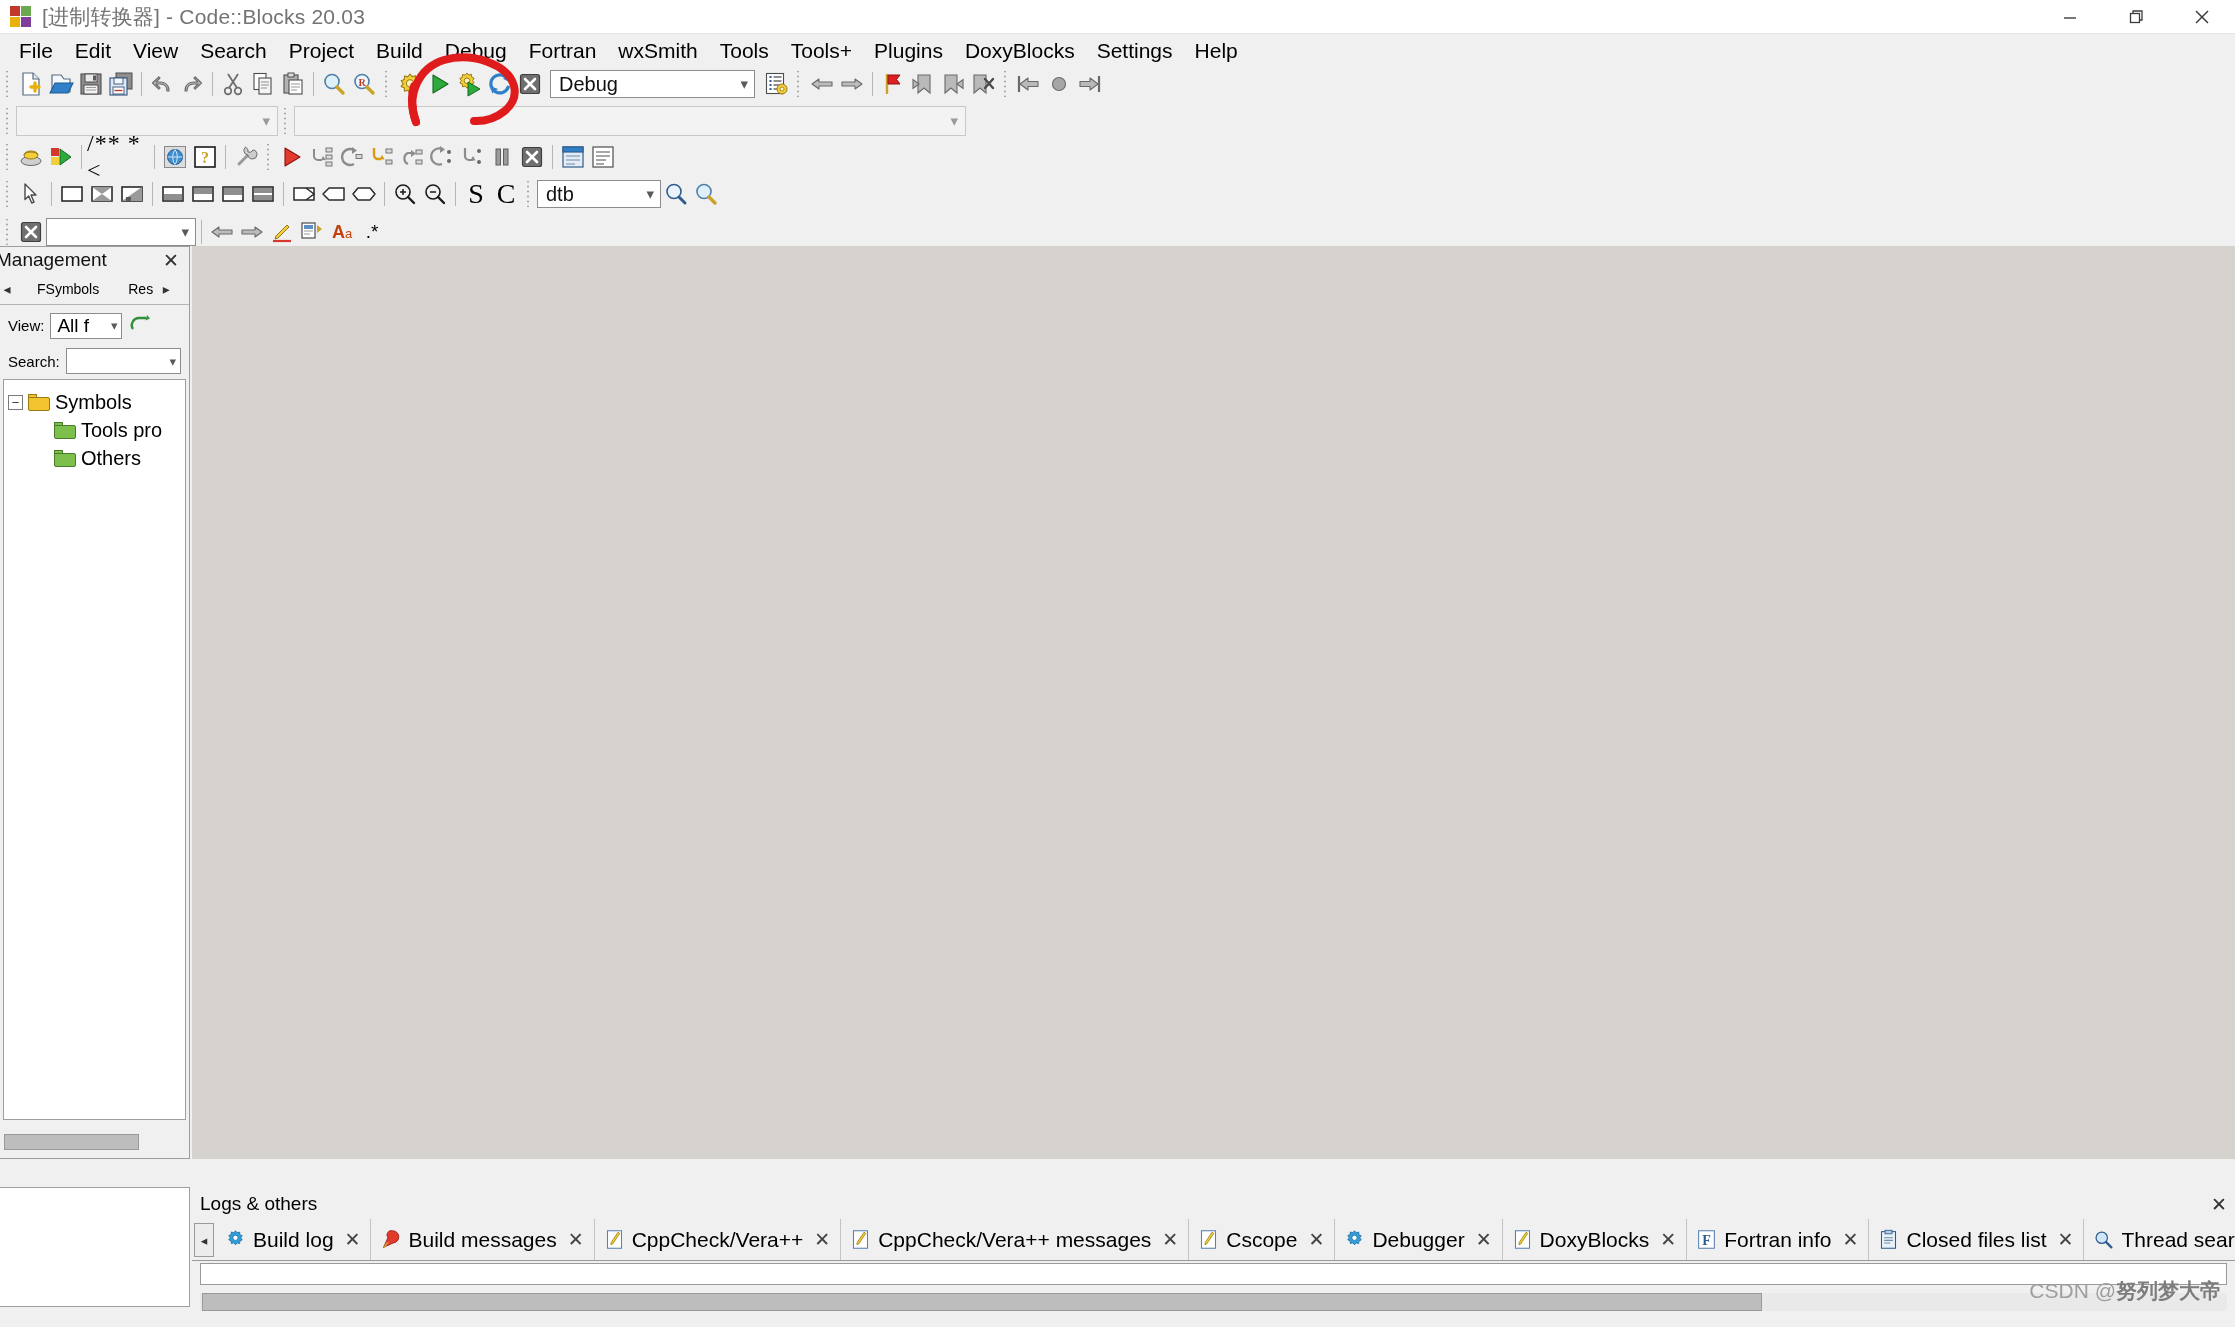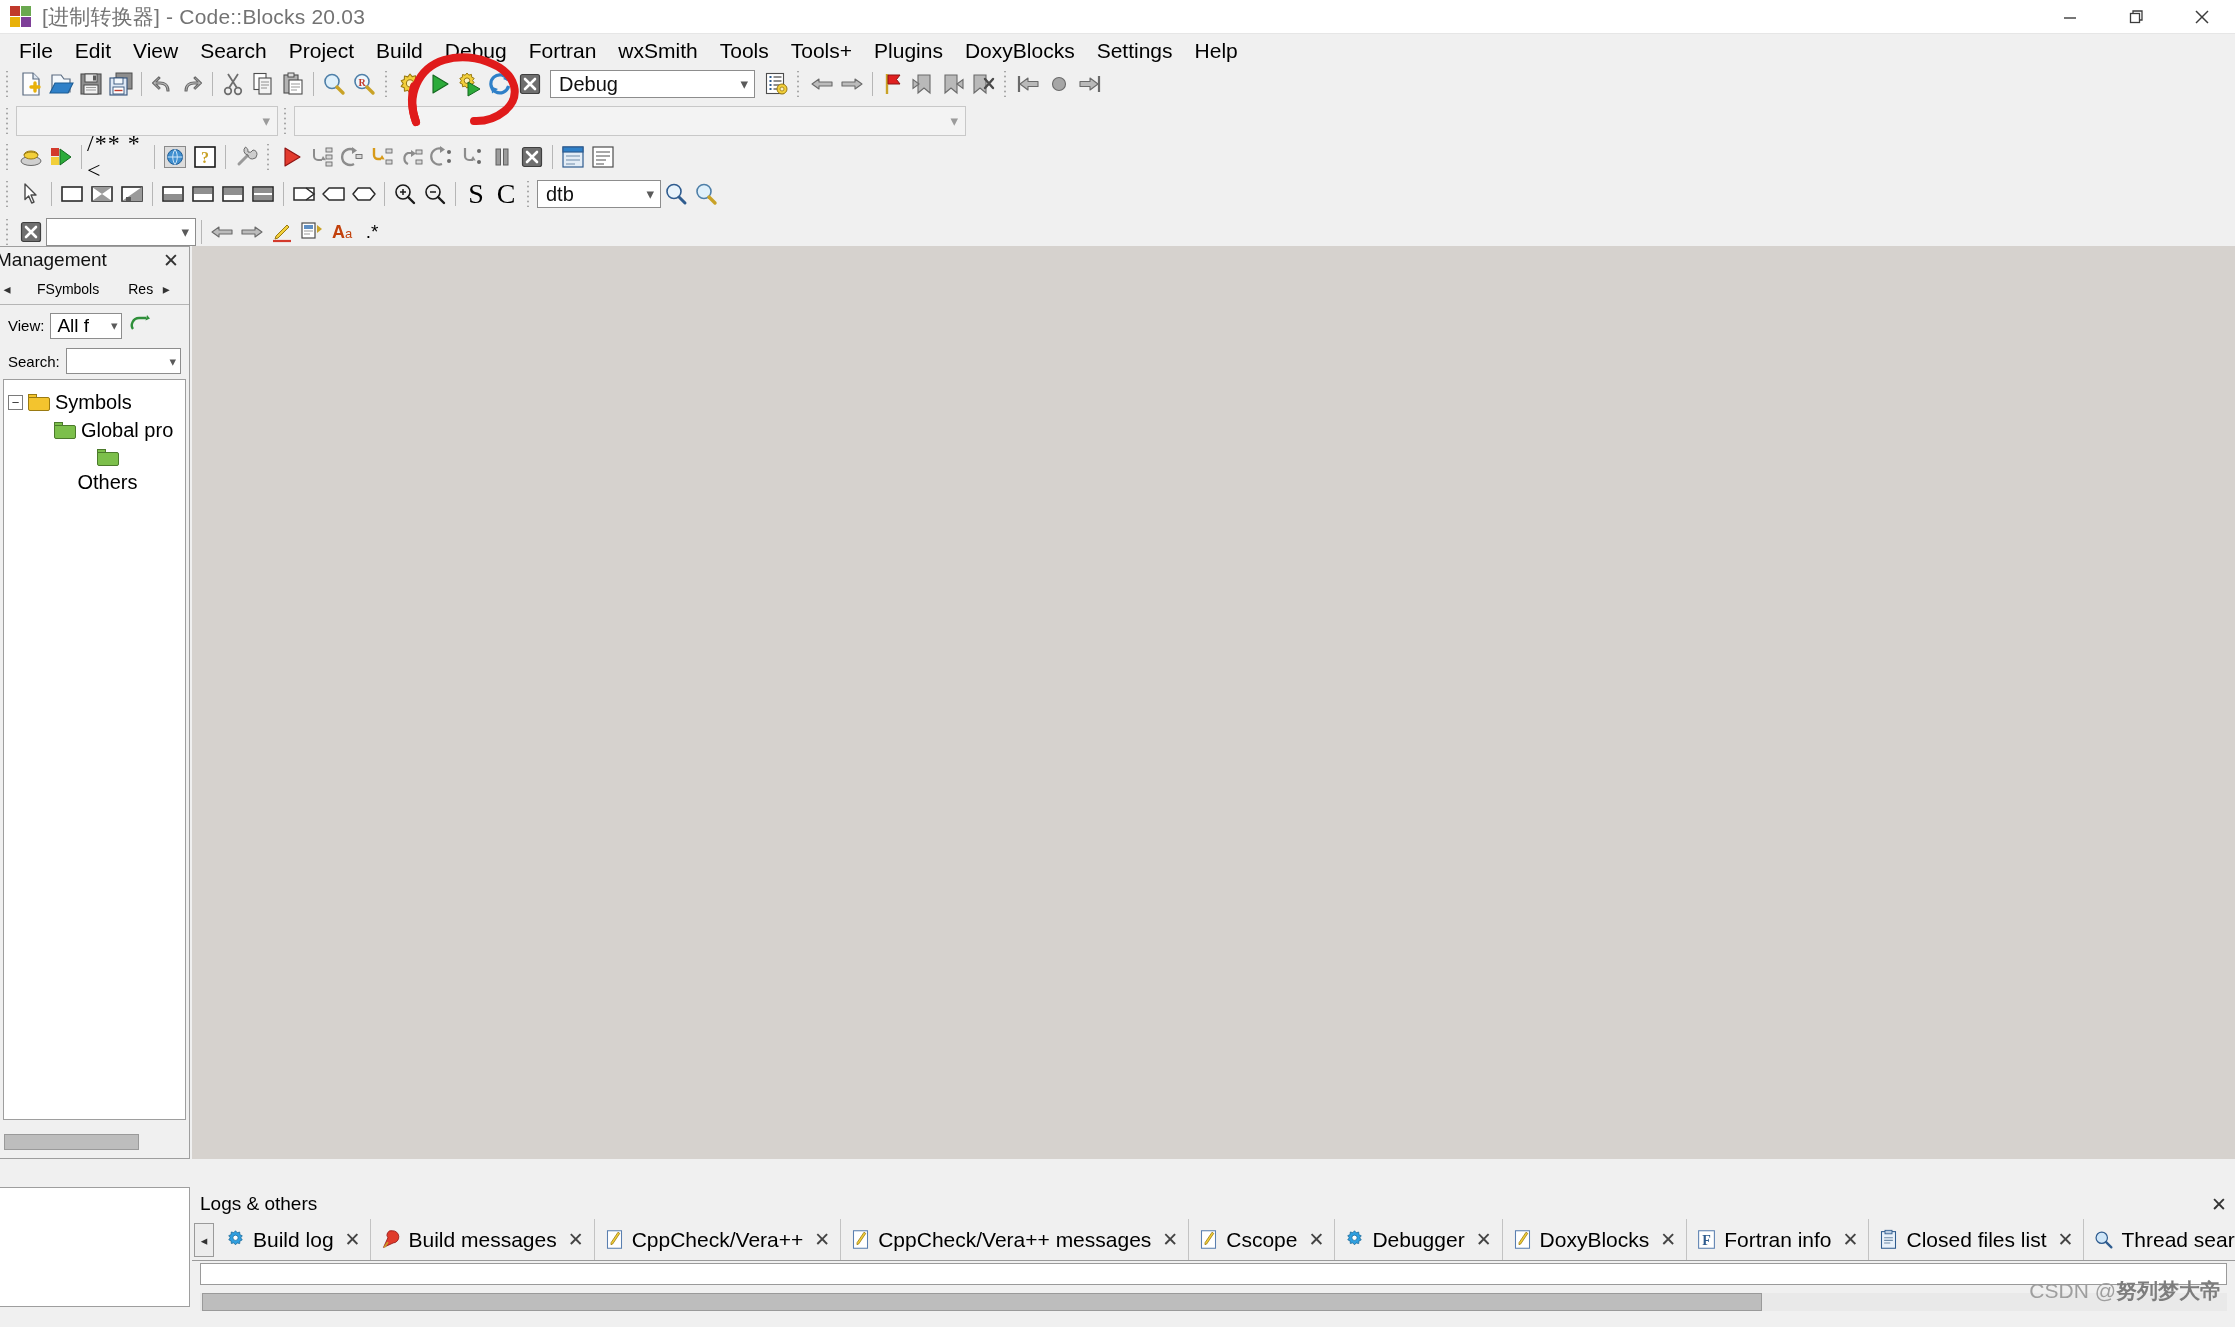--- a/index.html
+++ b/index.html
@@ -732,23 +732,23 @@
           <i class="bdy"></i>
         </span>
       <span>Symbols</span>
     </div>
     <div class="tnode" style="padding-left:26px;">
       <span class="spacer"></span>
       <span class="folder green">
           <i class="tab"></i>
           <i class="bdy"></i>
         </span>
-      <span>Global pro</span>
-    </div>
-    <div class="tnode" style="padding-left:26px;flex-direction:column;">
+      <span>Tools pro</span>
+    </div>
+    <div class="tnode" style="padding-left:26px;">
       <span class="spacer"></span>
       <span class="folder green">
           <i class="tab"></i>
           <i class="bdy"></i>
         </span>
       <span>Others</span>
     </div>
   </div>
 
   <div id="mgmt-hscroll">

